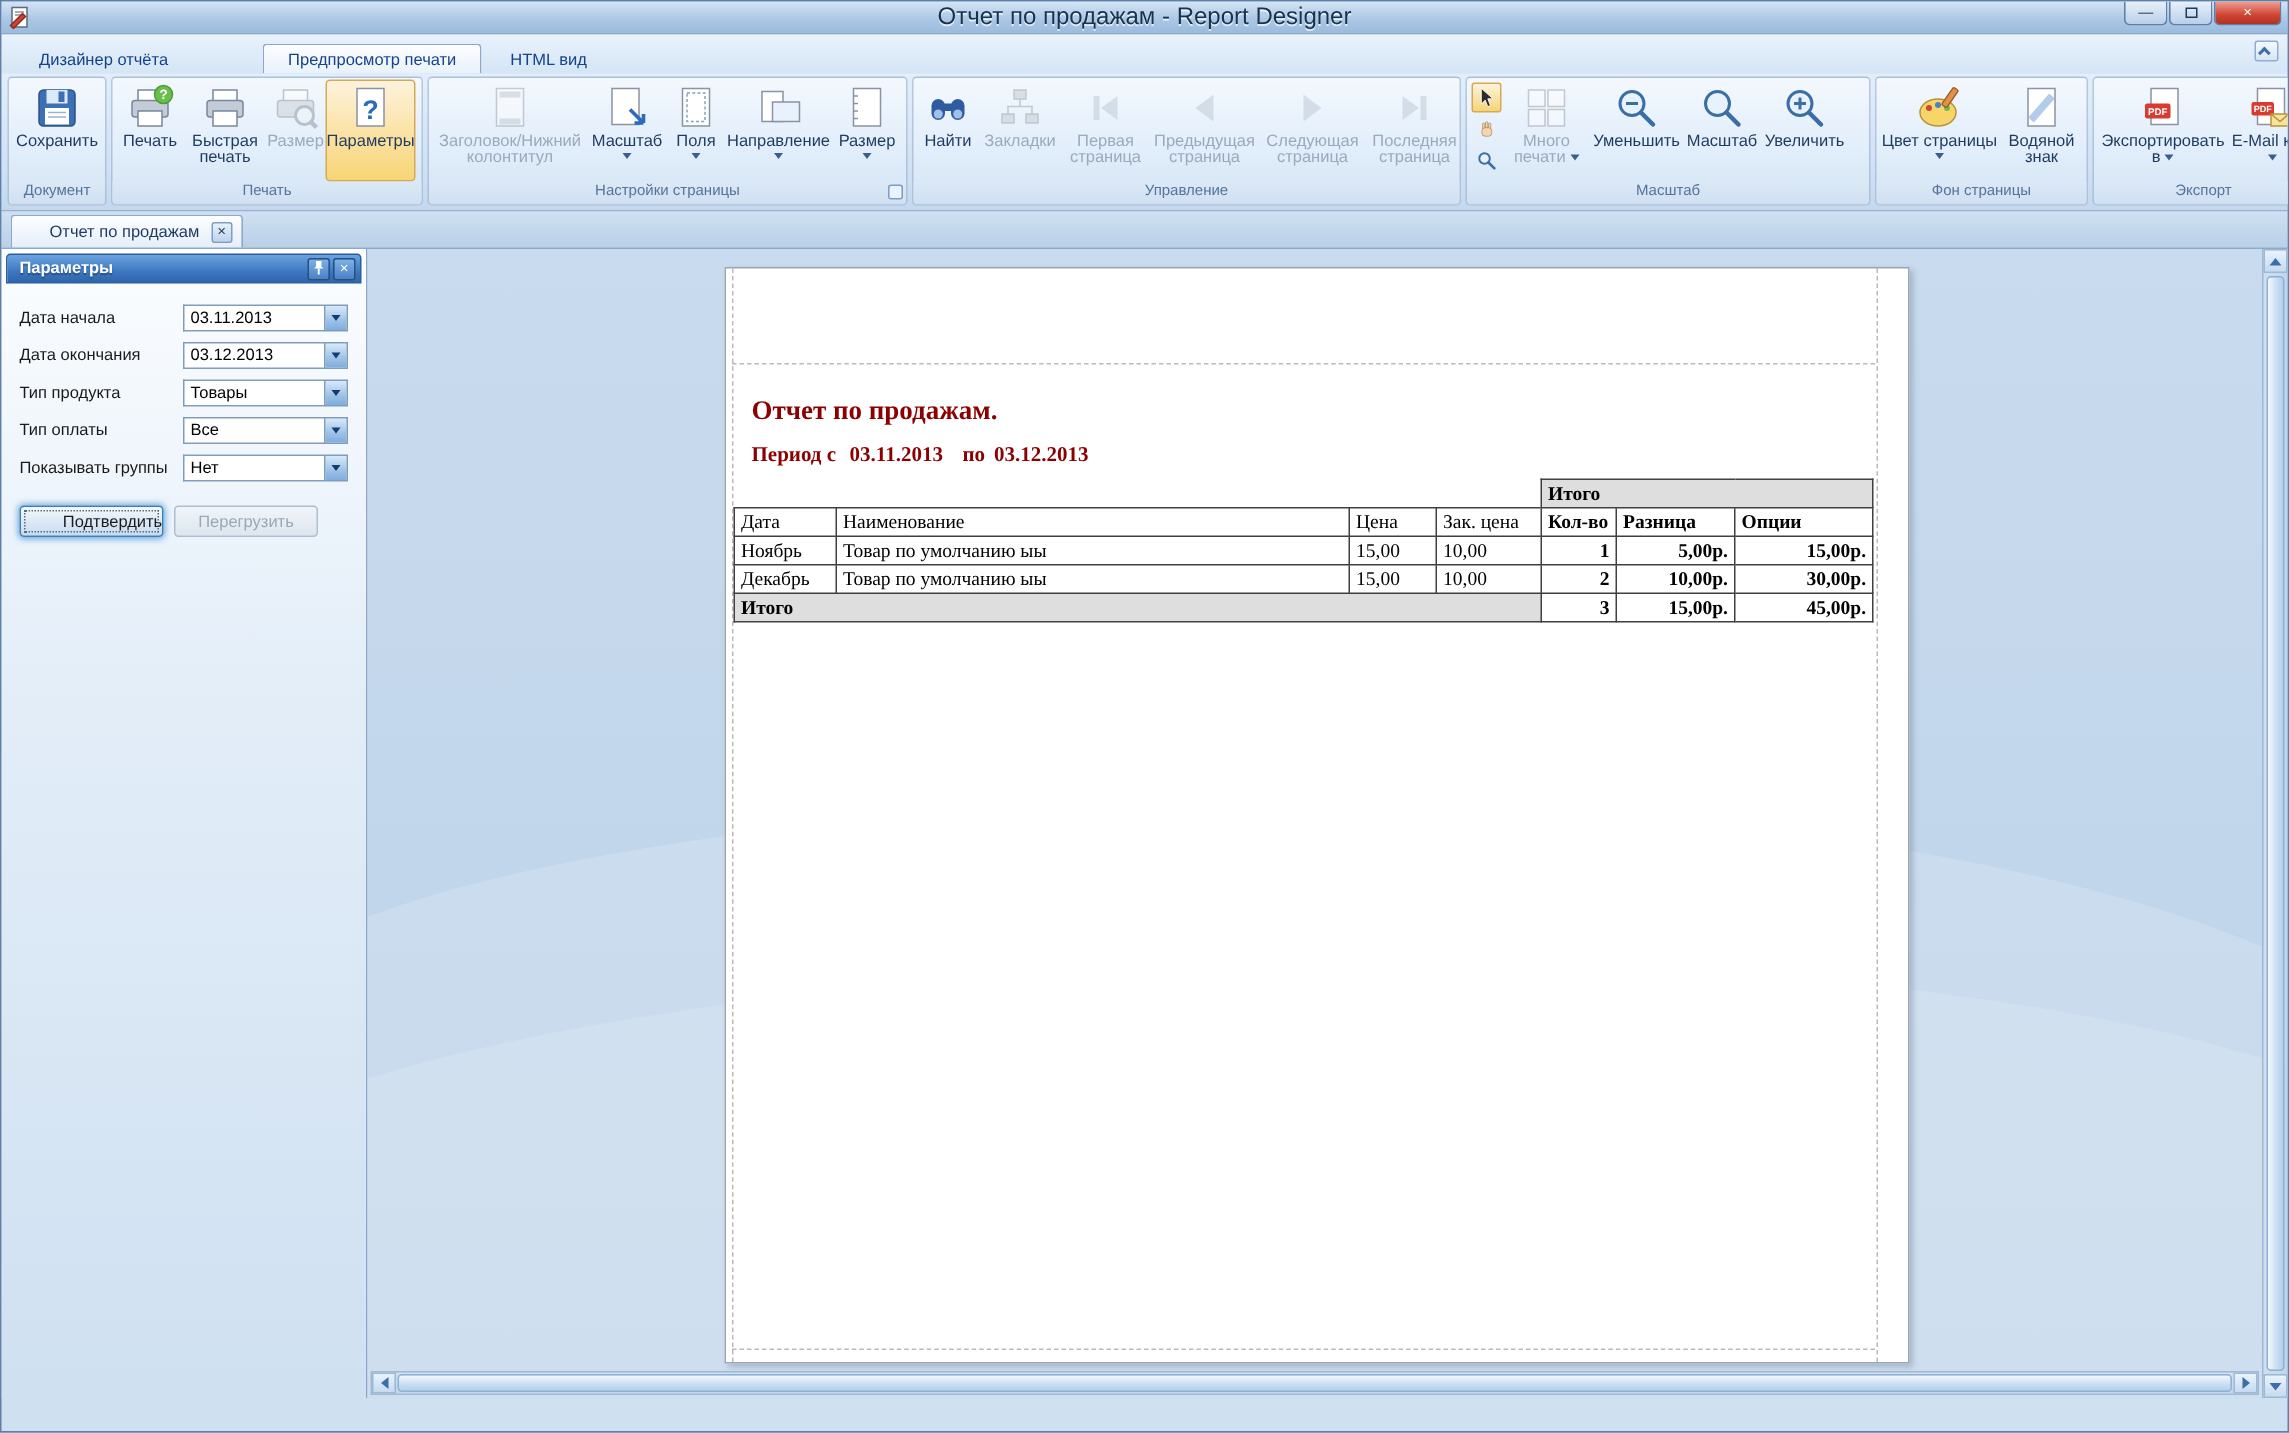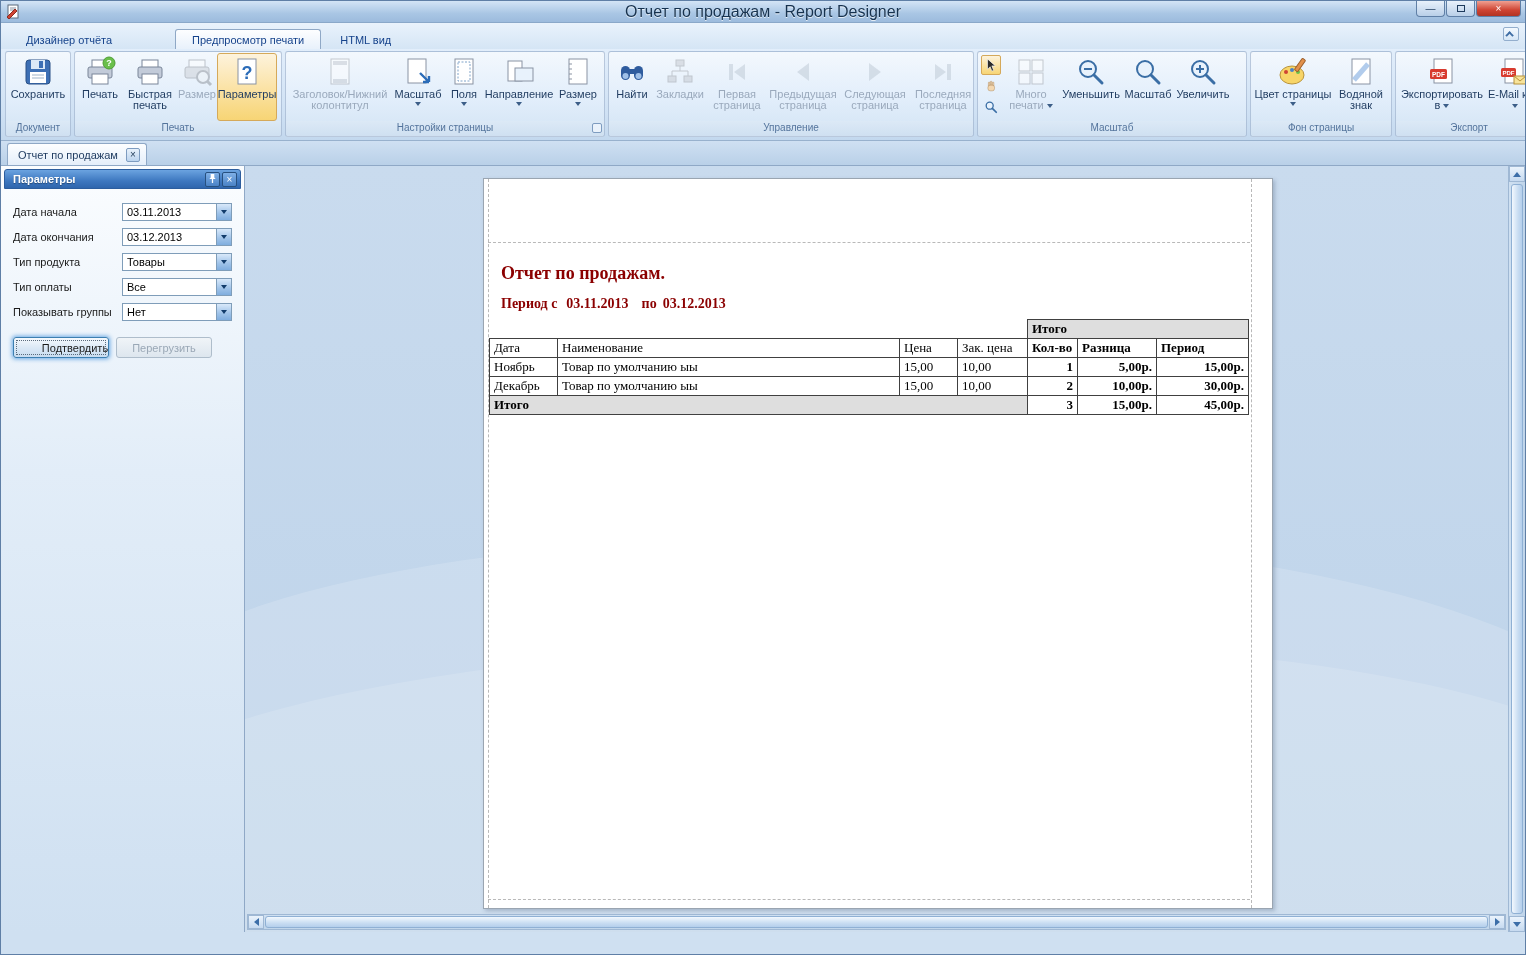--- a/index.html
+++ b/index.html
@@ -49,21 +49,21 @@
     border-top:4px solid #3c5e88; vertical-align:middle; margin-left:3px; }
   .dda.below { display:block; margin:2px auto 0 auto; }
   .i32 { width:32px; height:32px; }
   .toolcol { display:flex; flex-direction:column; justify-content:flex-start; padding:2px 1px; }
   .toolbtn { width:20px; height:20px; display:flex; align-items:center; justify-content:center; border-radius:2px; margin-bottom:1px; }
   .toolbtn.sel { background:linear-gradient(#fdf3dc,#f7d575); border:1px solid #d5a95a; }
 
   
   .doctab-bar { position:absolute; left:0; top:140px; width:100%; height:25px;
     background:linear-gradient(#cfe0f2,#b9d0e8); border-bottom:1px solid #8fa8c6; display:flex; align-items:flex-end; padding-left:6px; }
-  .doctab { display:flex; align-items:center; height:22px; padding:0 6px 0 10px; background:linear-gradient(#fdfeff,#e4eefa);
+  .doctab { display:flex; align-items:center; height:22px; padding:0 6px 0 25px; background:linear-gradient(#fdfeff,#e4eefa);
     border:1px solid #8fa8c6; border-bottom:none; border-radius:3px 3px 0 0; font-size:11px; color:#1e3a5f; }
   .doctab-close { width:14px; height:14px; margin-left:8px; border:1px solid #7e9cc0; border-radius:2px;
     background:linear-gradient(#e8f1fb,#bcd4ee); color:#28425f; font-size:10px; line-height:12px; text-align:center; }
 
   
   .content { position:absolute; left:0; top:165px; width:100%; height:766px; display:flex; }
 
   
   .params { width:244px; height:100%; background:linear-gradient(#fbfdff,#e2edf8 40%,#cfe0f1); border-right:1px solid #8fa8c6; position:relative; }
   .params-hdr { margin:3px 3px 0 3px; height:20px; border-radius:3px 3px 0 0;
@@ -595,21 +595,21 @@
               <td class="nob" colspan="4"></td>
               <td class="grp-hdr" colspan="3">Итого</td>
             </tr>
             <tr>
               <td>Дата</td>
               <td>Наименование</td>
               <td>Цена</td>
               <td>Зак. цена</td>
               <td class="hb">Кол-во</td>
               <td class="hb">Разница</td>
-              <td class="hb">Период</td>
+              <td class="hb">Опции</td>
             </tr>
             <tr>
               <td>Ноябрь</td>
               <td>Товар по умолчанию ыы</td>
               <td>15,00</td>
               <td>10,00</td>
               <td class="num">1</td>
               <td class="num">5,00р.</td>
               <td class="num">15,00р.</td>
             </tr>

